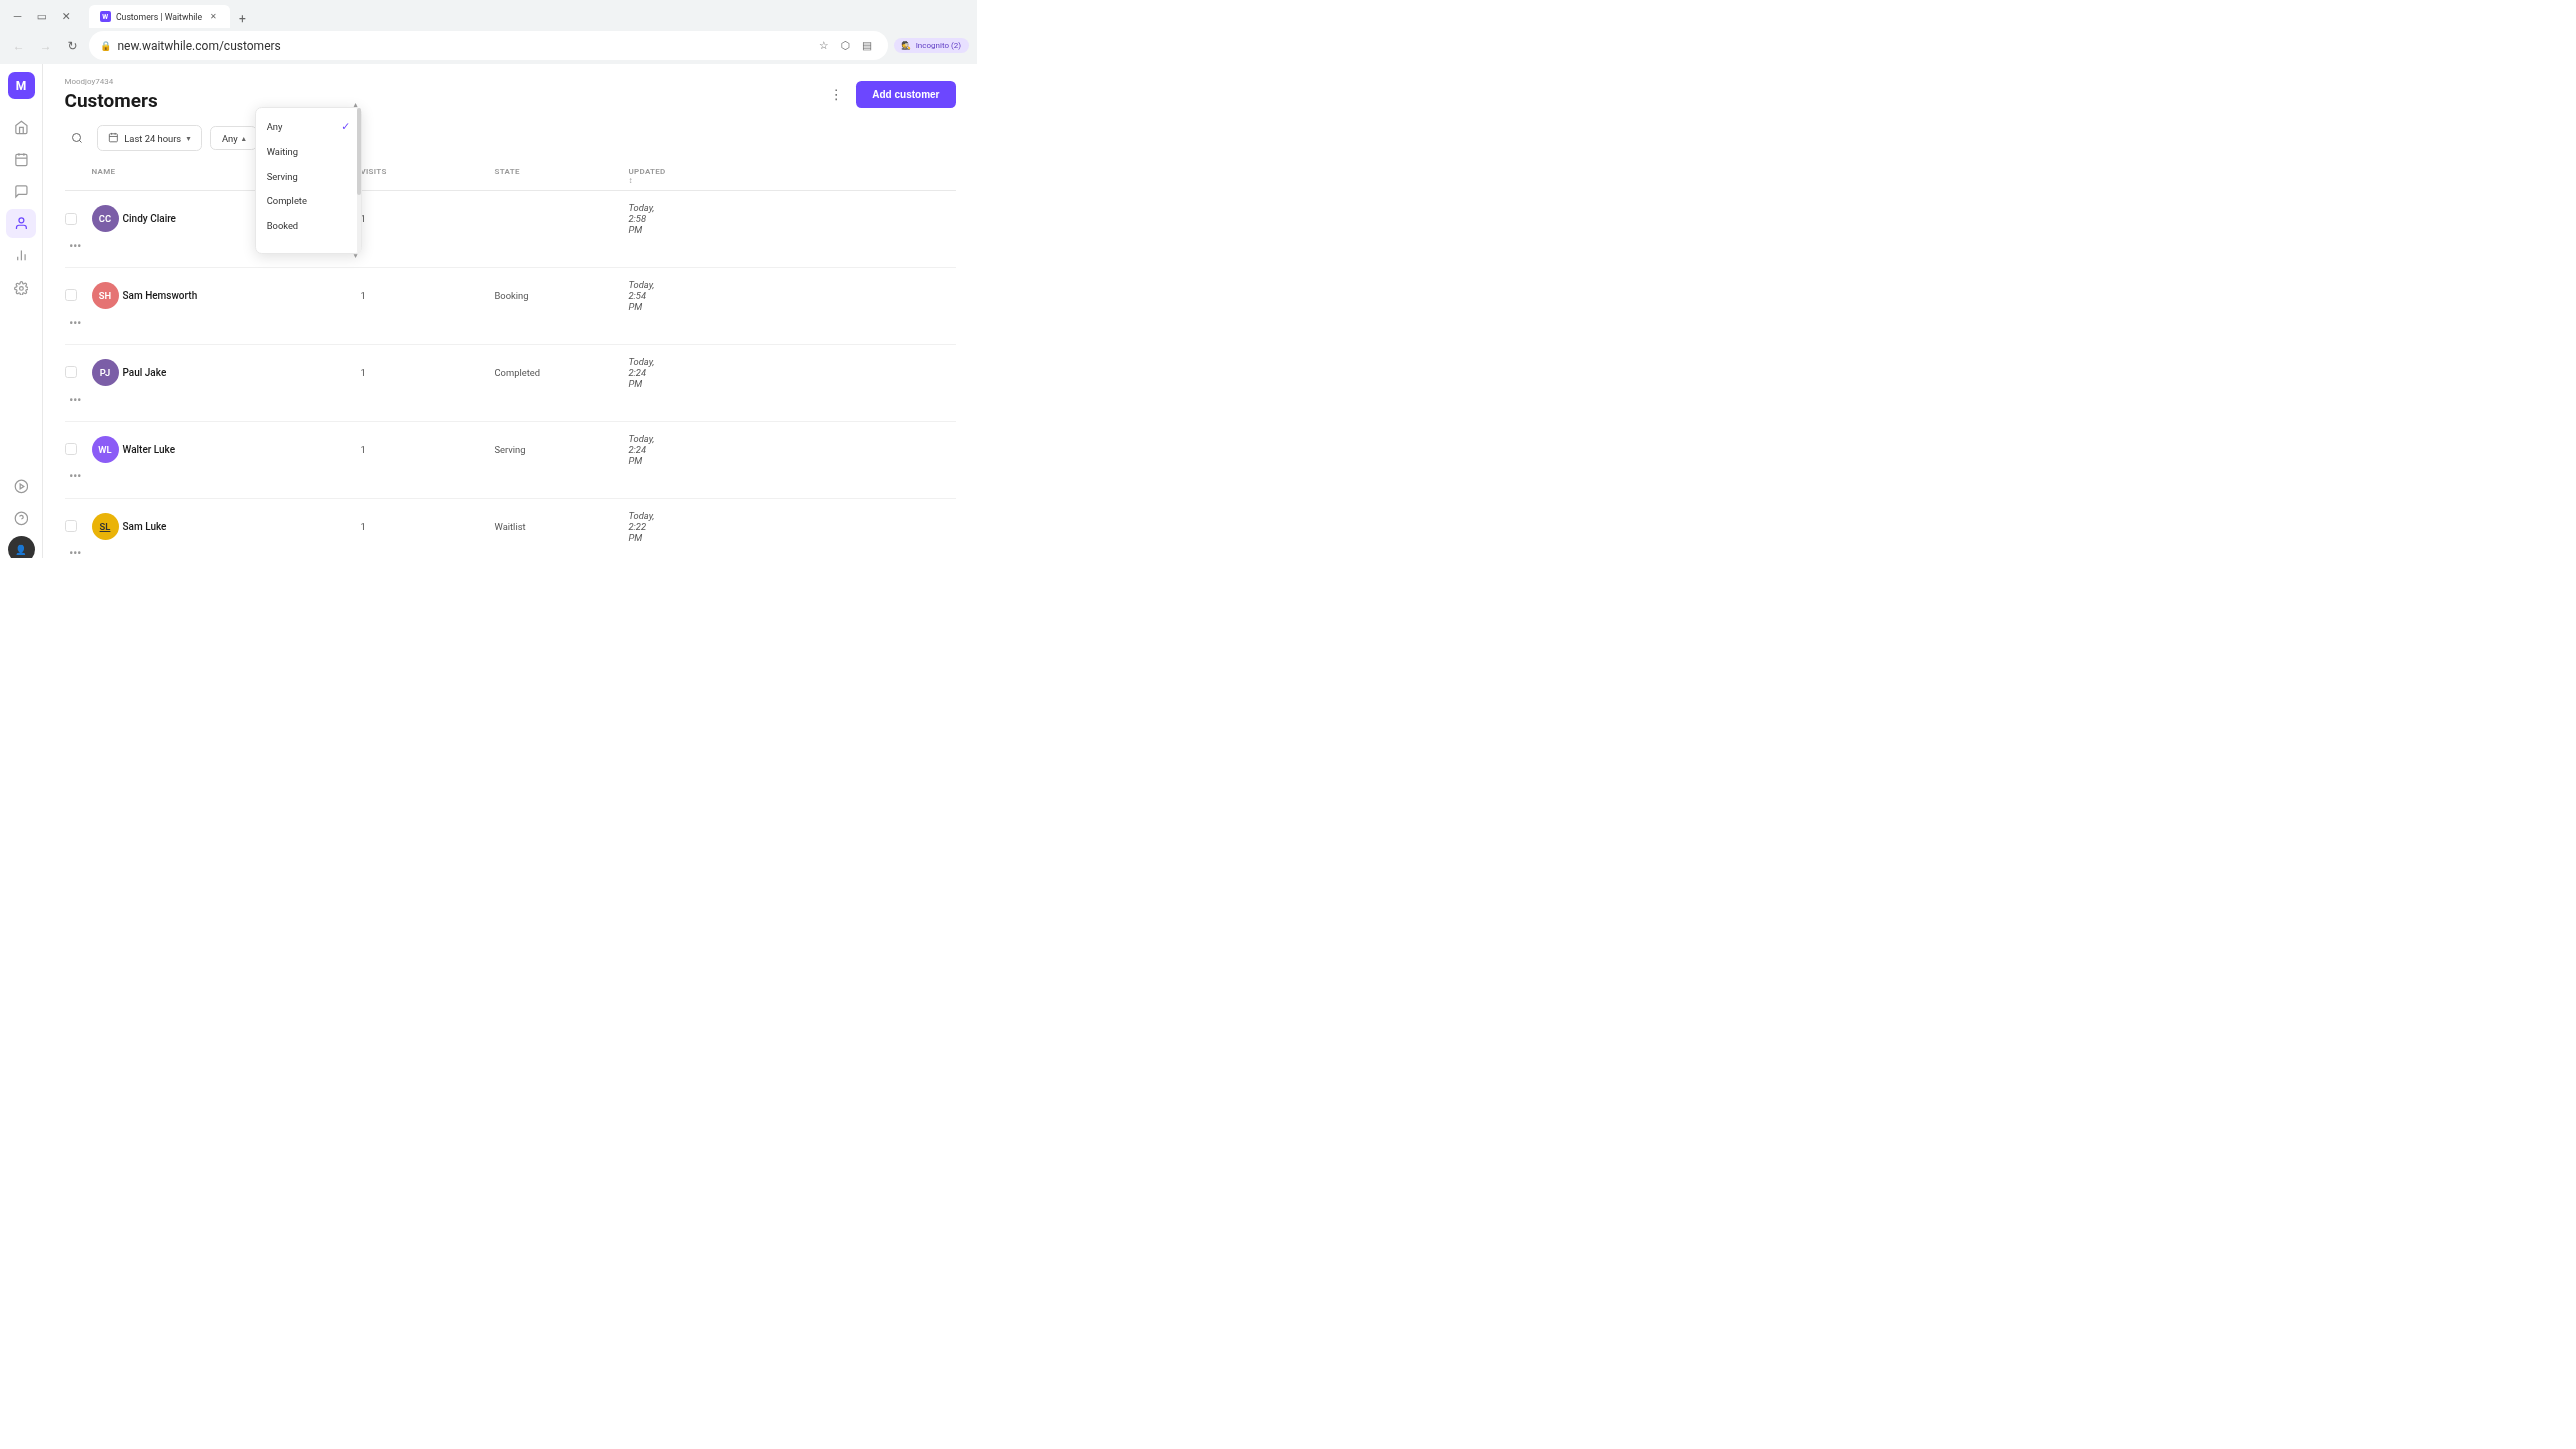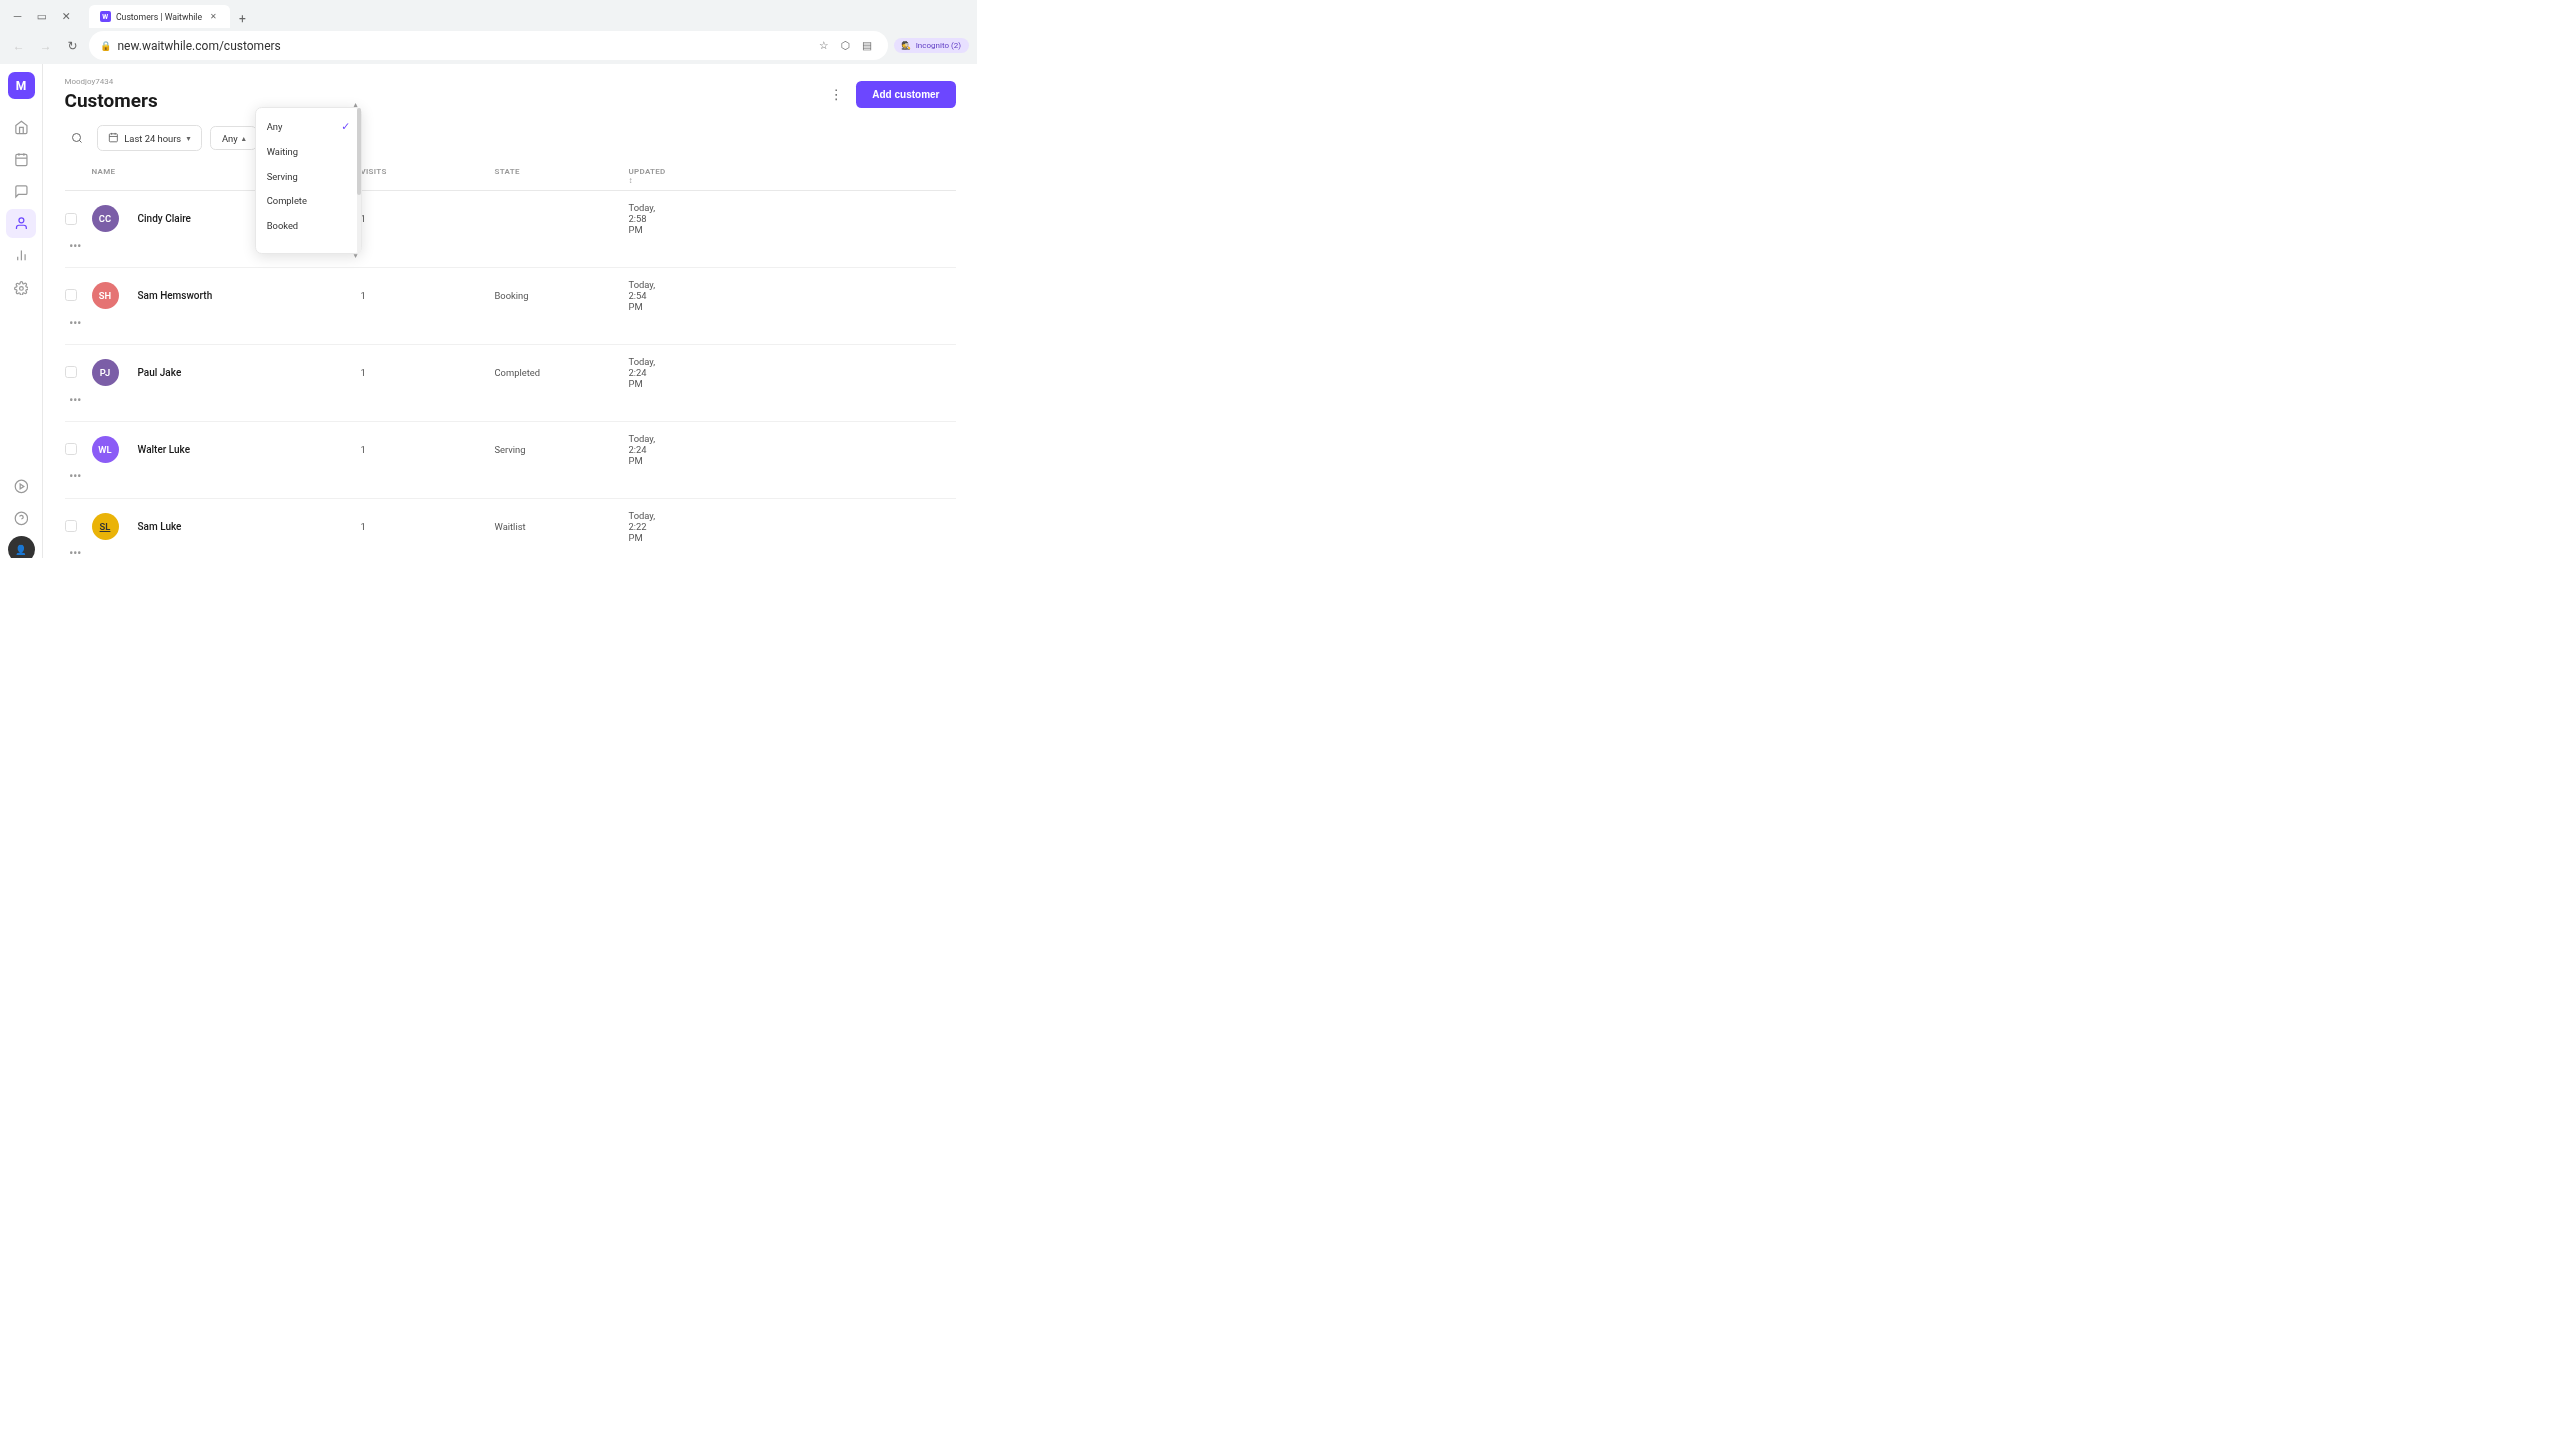--- a/index.html
+++ b/index.html
@@ -338,21 +338,21 @@
     .table-row {
       display: grid;
       grid-template-columns: 27px 188px 81px 134px 134px 27px;
       padding: 10.7px 0;
       border-bottom: 0.7px solid #f0f0f0;
       align-items: center;
     }
     .customer-cell {
       display: flex;
       align-items: center;
-      gap: 19px;
+      gap: 4px;
     }
     .avatar {
       width: 27px;
       height: 27px;
       border-radius: 50%;
       display: flex;
       align-items: center;
       justify-content: center;
       font-size: 9.4px;
       font-weight: 600;
@@ -369,20 +369,21 @@
       font-size: 9.4px;
       color: #555;
     }
     .state-cell {
       font-size: 9.4px;
       color: #555;
     }
     .updated-cell {
       font-size: 9.4px;
       color: #555;
+      font-style: italic;
     }
     .actions-btn {
       width: 21.5px;
       height: 21.5px;
       display: flex;
       align-items: center;
       justify-content: center;
       border-radius: 50%;
       cursor: pointer;
       color: #999;

